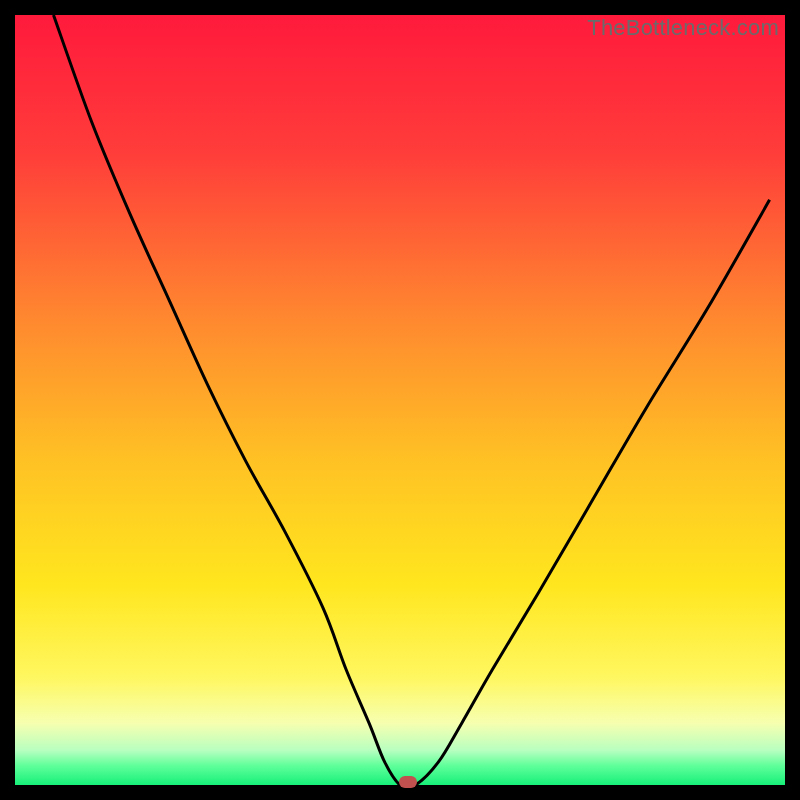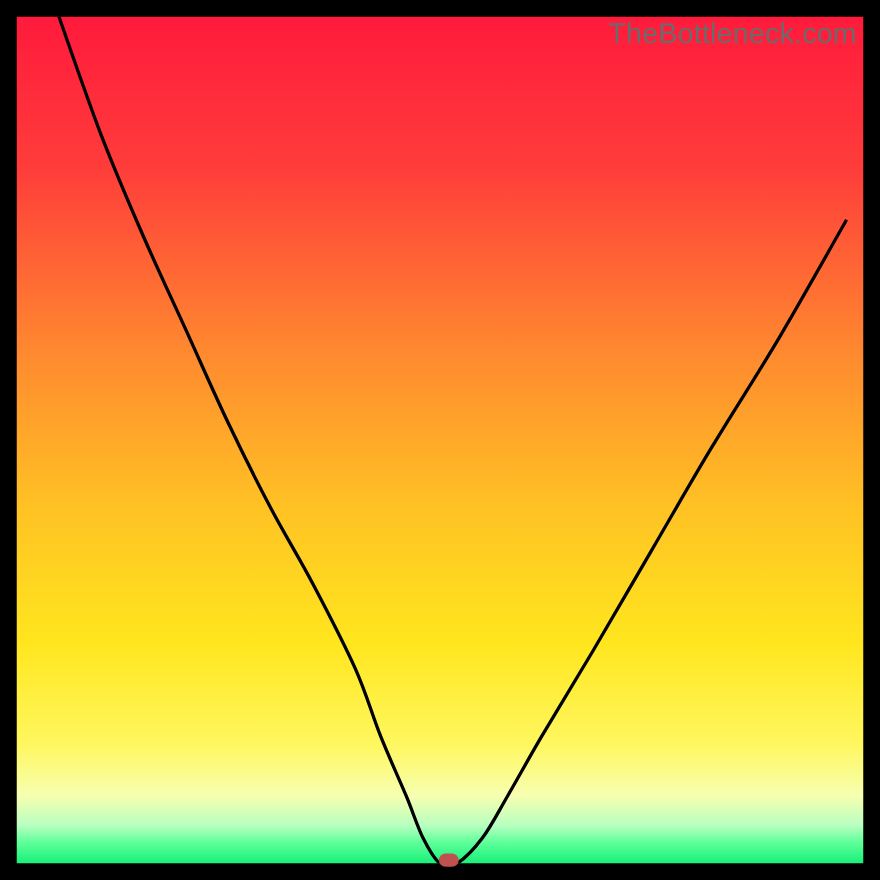--- a/index.html
+++ b/index.html
@@ -24,21 +24,21 @@
     left: 0;
     top: 0;
     width: 770px;
     height: 770px;
   }
   .watermark {
     position: absolute;
     top: 0px;
     right: 6px;
     color: #6b6b6b;
-    font-size: 26px;
+    font-size: 22px;
     letter-spacing: 0.2px;
     font-weight: 500;
     user-select: none;
   }
   .marker {
     position: absolute;
     width: 18px;
     height: 12px;
     background: #c1514e;
     border-radius: 6px;

